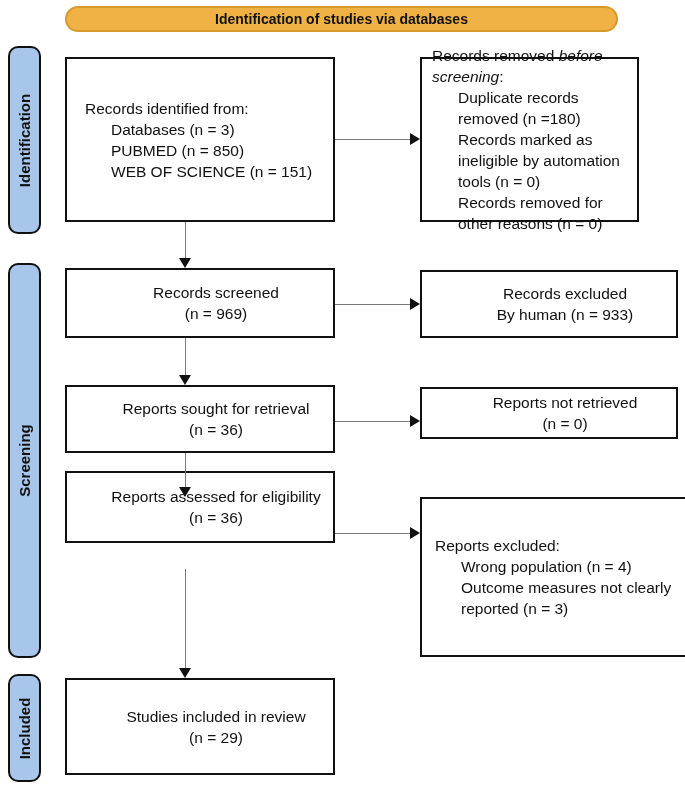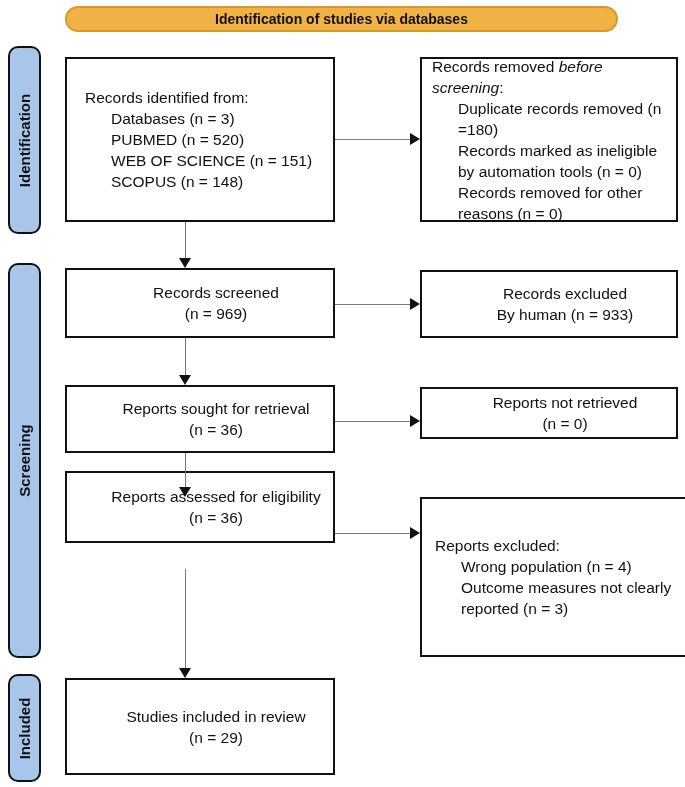--- a/index.html
+++ b/index.html
@@ -65,21 +65,21 @@
   }
   .box .content { width: 100%; }
   .box.center { justify-content: center; text-align: center; }
   .box.center .content { width: auto; }
   .box.block-center { justify-content: center; }
   .box.block-center .content { width: auto; text-align: center; }
   .box .heading { }
   .box .item { padding-left: 26px; }
 
   #box-identified        { left: 65px;  top: 57px;  width: 270px; height: 165px; padding-left: 18px; padding-right: 7px; }
-  #box-removed           { left: 420px; top: 57px;  width: 258px; height: 165px; padding-left: 10px; padding-right: 6px; }
+  #box-removed           { left: 420px; top: 57px;  width: 219px; height: 165px; padding-left: 10px; padding-right: 6px; }
   #box-screened          { left: 65px;  top: 268px; width: 270px; height: 70px; }
   #box-excluded-records  { left: 420px; top: 270px; width: 258px; height: 68px; }
   #box-sought            { left: 65px;  top: 385px; width: 270px; height: 68px; }
   #box-not-retrieved     { left: 420px; top: 387px; width: 258px; height: 52px; }
   #box-assessed          { left: 65px;  top: 471px; width: 270px; height: 72px; }
   #box-excluded-reports  { left: 420px; top: 497px; width: 294px; height: 160px; padding-left: 13px; padding-right: 8px; }
   #box-included          { left: 65px;  top: 678px; width: 270px; height: 97px; }
 
   .italic { font-style: italic; }
 
@@ -135,23 +135,22 @@
     <span class="vtext">Screening</span>
   </div>
   <div class="stage" id="stage-included">
     <span class="vtext">Included</span>
   </div>
 
   <div class="box" id="box-identified">
     <div class="content">
       <div class="heading">Records identified from:</div>
       <div class="item">Databases (n = 3)</div>
-      <div class="item">PUBMED (n = 520)</div>
+      <div class="item">PUBMED (n = 850)</div>
       <div class="item">WEB OF SCIENCE (n = 151)</div>
-      <div class="item">SCOPUS (n = 148)</div>
     </div>
   </div>
 
   <div class="box" id="box-removed">
     <div class="content">
       <div class="heading"><span>Records removed </span><span class="italic">before screening</span><span>:</span></div>
       <div class="item">Duplicate records removed (n =180)</div>
       <div class="item">Records marked as ineligible by automation tools (n = 0)</div>
       <div class="item">Records removed for other reasons (n = 0)</div>
     </div>

